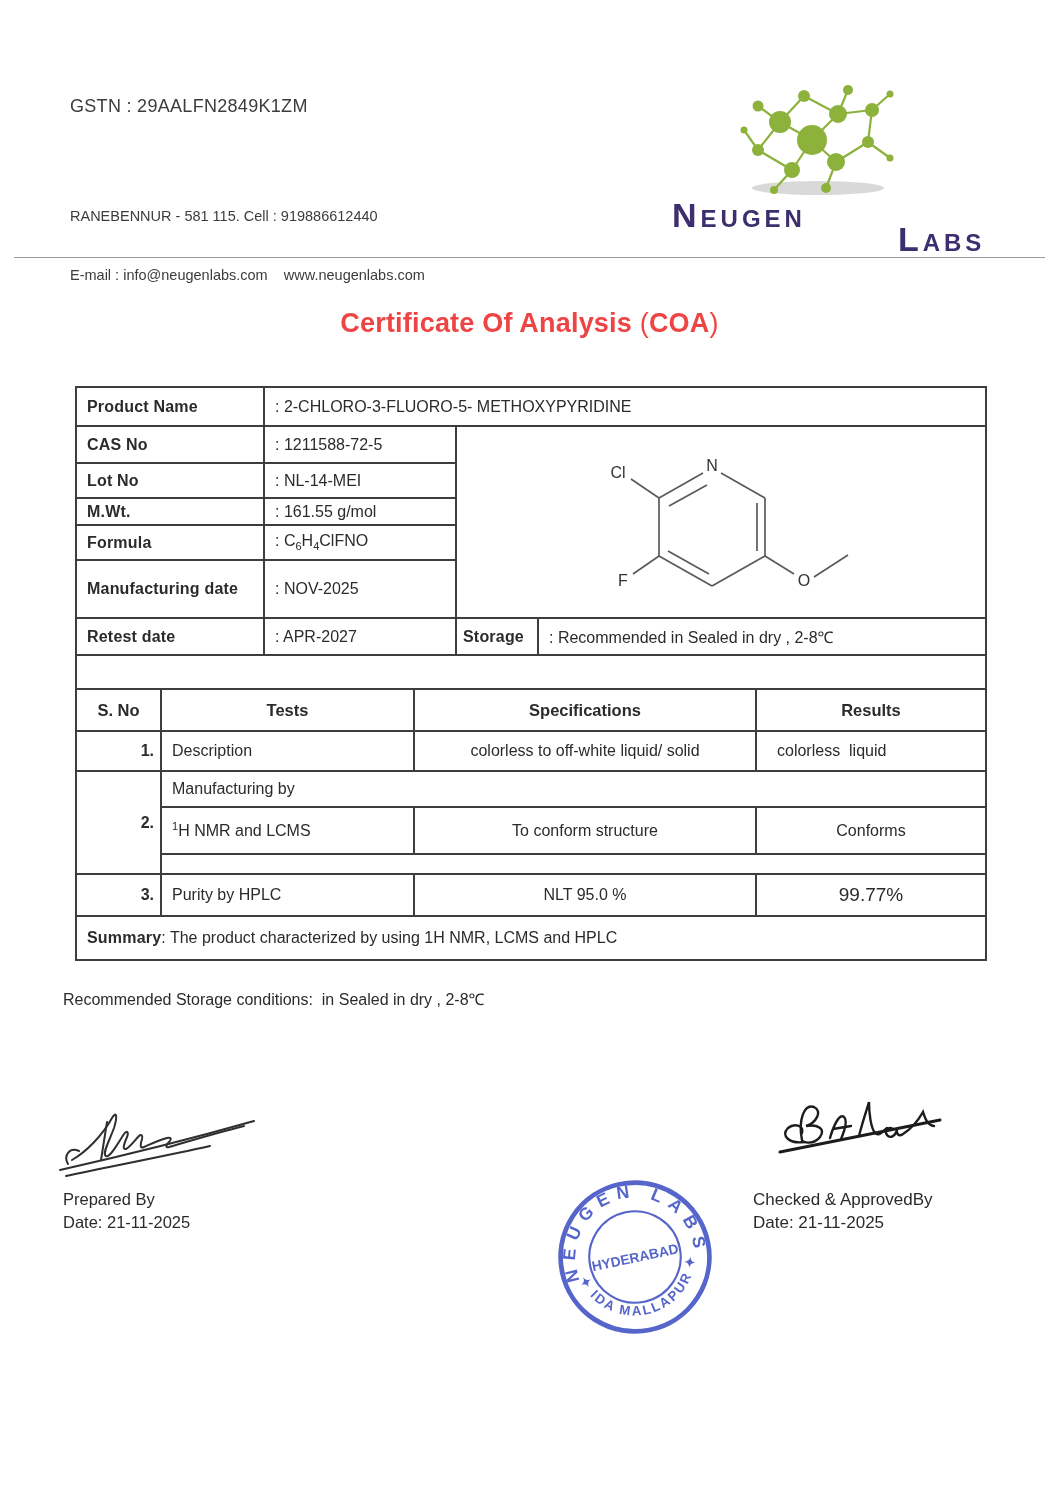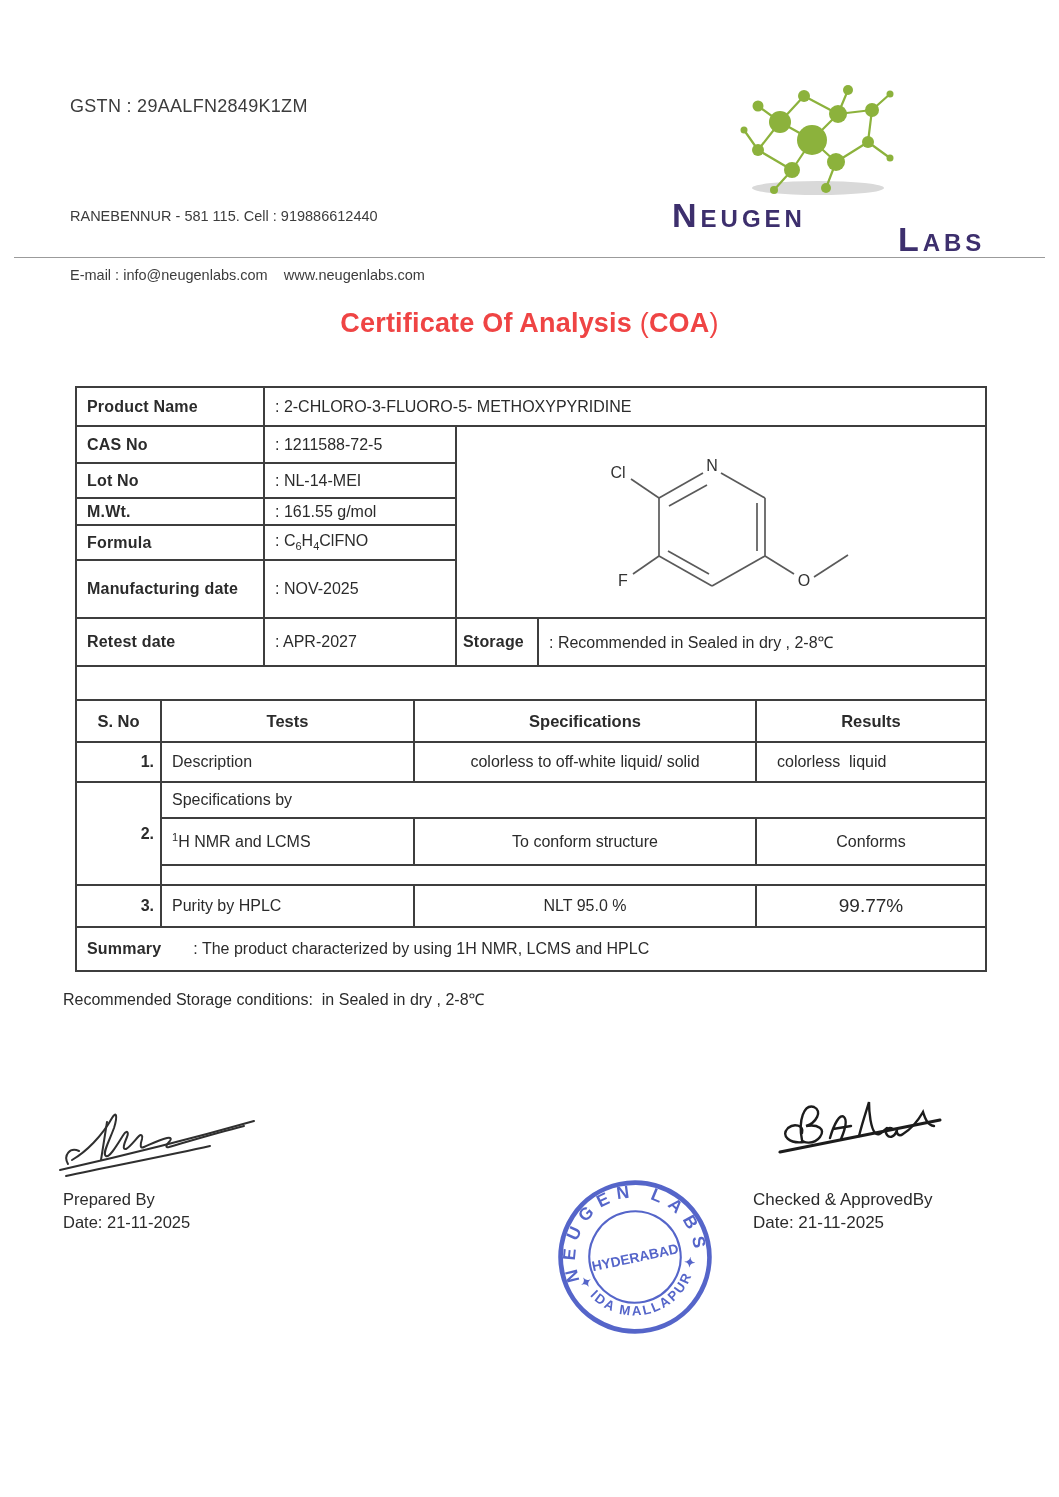--- a/index.html
+++ b/index.html
@@ -32,21 +32,21 @@
   .structure-cell { text-align:center; vertical-align:middle; }
   .spacer-row td { height:34px; }
   .tests { margin-top:-2px; }
   .tests col.t1 { width:85px; } .tests col.t2 { width:253px; }
   .tests col.t3 { width:342px; } .tests col.t4 { width:230px; }
   .tests .hdr td { text-align:center; font-weight:bold; height:42px; font-size:16.5px; }
   .num { text-align:right; padding-right:6px; font-weight:bold; }
   .cen { text-align:center; }
   .result-big { font-size:19px; text-align:center; }
   .summary-cell { height:44px; }
-  .summary-cell .s-text { margin-left:32px; }
+  .summary-cell .s-text { }
   sub { font-size:11px; } sup { font-size:11px; }
 
   .storage-note { position:absolute; left:63px; top:988px; font-size:16px; white-space:pre; }
 
   
   .sig-left { position:absolute; left:58px; top:1102px; }
   .sig-right { position:absolute; left:768px; top:1092px; }
   .prepared { position:absolute; left:63px; top:1188px; font-size:16.5px; line-height:1.38; }
   .approved { position:absolute; left:753px; top:1188px; font-size:17px; line-height:1.38; }
   .stamp { position:absolute; left:550px; top:1172px; opacity:.9; }
@@ -158,21 +158,21 @@
         <td class="lbl">Formula</td>
         <td><span>: C</span><sub>6</sub><span>H</span><sub>4</sub><span>ClFNO</span></td>
       </tr>
       <tr style="height:58px">
         <td class="lbl">Manufacturing date</td>
         <td>: NOV-2025</td>
       </tr>
       <tr style="height:37px">
         <td class="lbl">Retest date</td>
         <td>: APR-2027</td>
-        <td class="lbl" style="padding:14px 6px">Storage</td>
+        <td class="lbl" style="padding:3px 6px">Storage</td>
         <td>: Recommended in Sealed in dry , 2-8℃</td>
       </tr>
       <tr class="spacer-row">
         <td colspan="4"></td>
       </tr>
     </tbody>
       </table>
 
     <table class="tests">
       <colgroup>
@@ -189,21 +189,21 @@
         <td>Results</td>
       </tr>
       <tr style="height:40px">
         <td class="num">1.</td>
         <td>Description</td>
         <td class="cen">colorless to off-white liquid/ solid</td>
         <td class="pre" style="padding-left:20px">colorless  liquid</td>
       </tr>
       <tr style="height:36px">
         <td class="num" rowspan="3">2.</td>
-        <td colspan="3">Specifications by</td>
+        <td colspan="3">Manufacturing by</td>
       </tr>
       <tr style="height:47px">
         <td><sup>1</sup><span>H NMR and LCMS</span></td>
         <td class="cen">To conform structure</td>
         <td class="cen">Conforms</td>
       </tr>
       <tr style="height:20px">
         <td colspan="3"></td>
       </tr>
       <tr style="height:42px">

